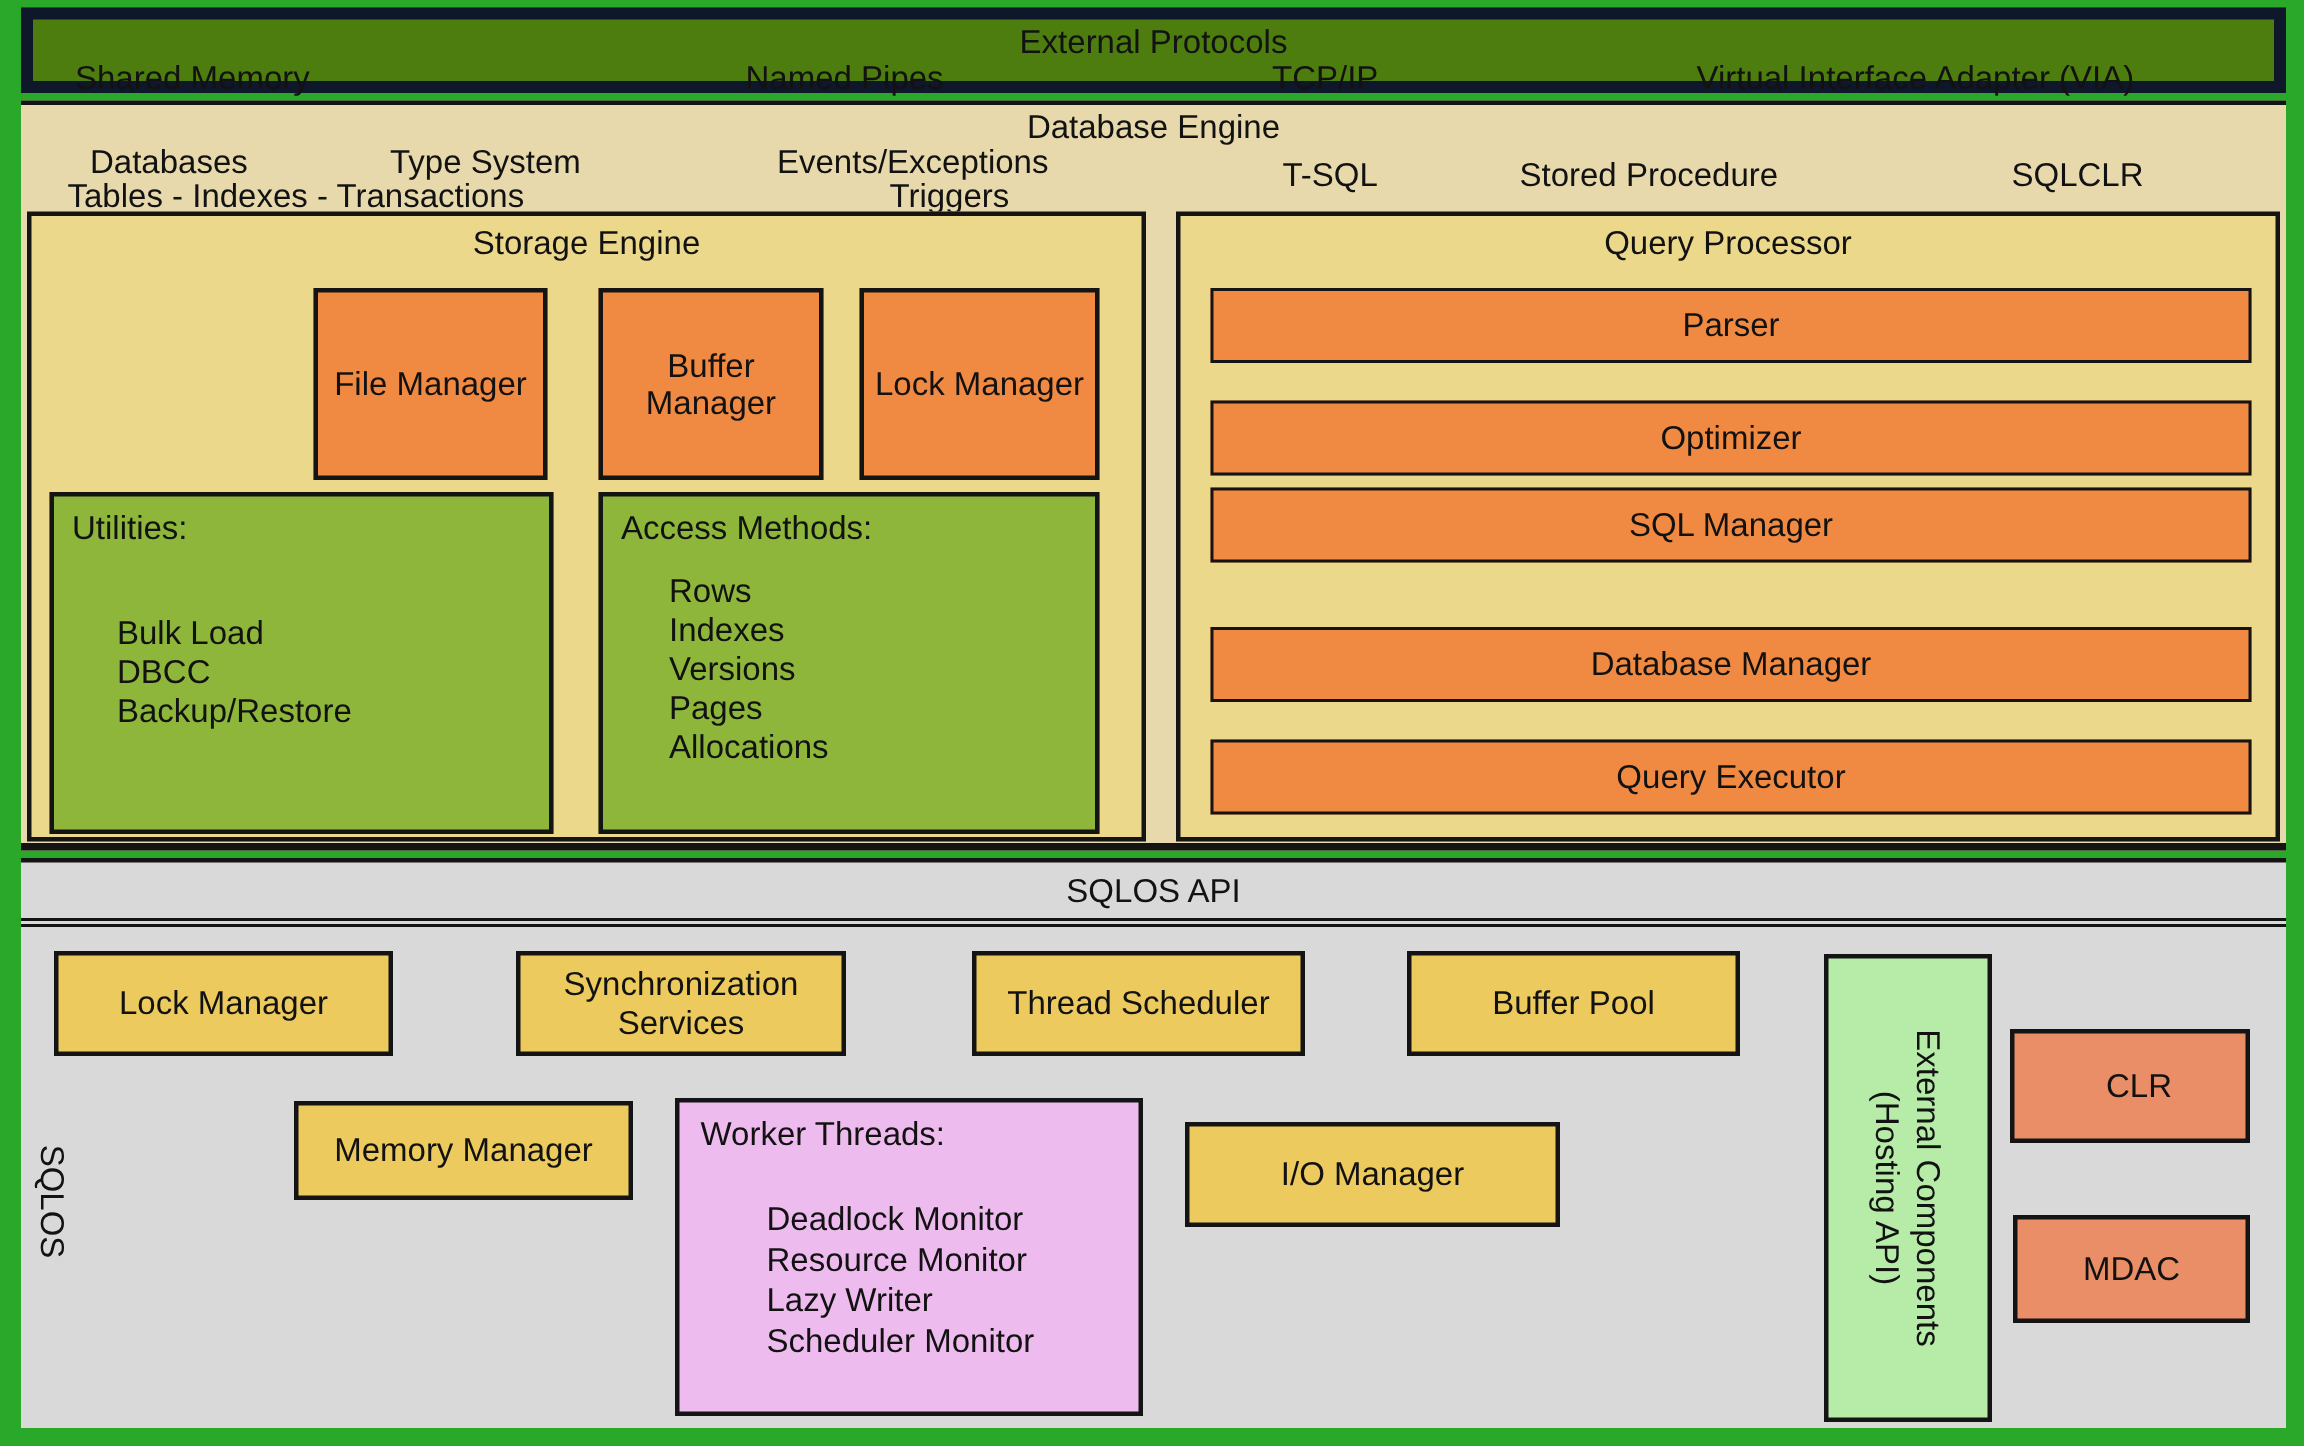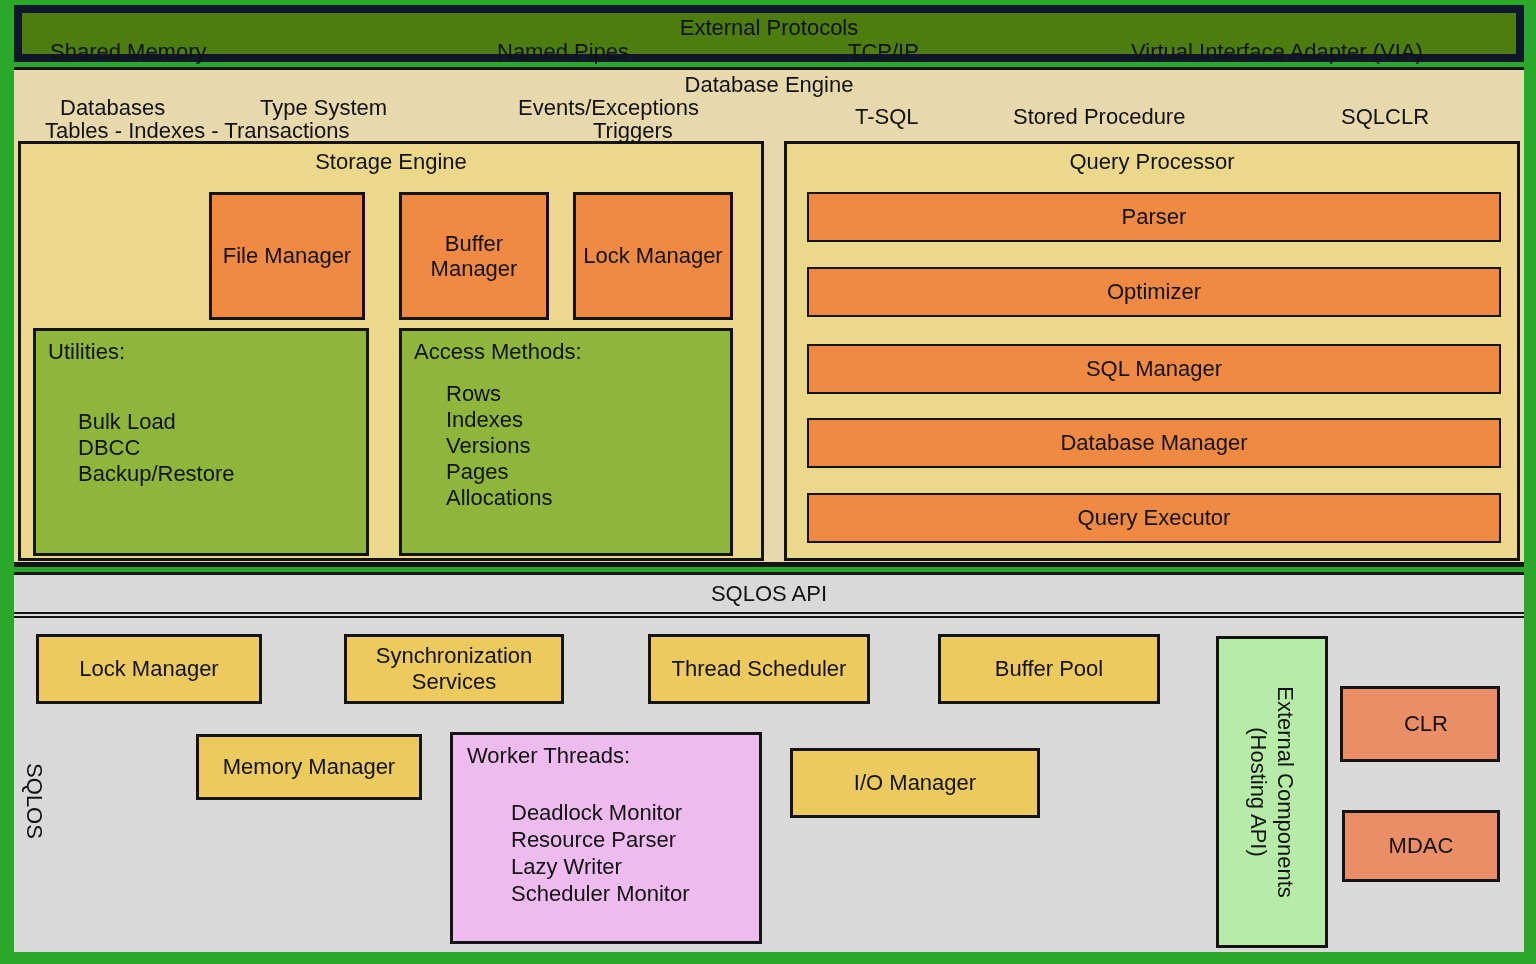--- a/index.html
+++ b/index.html
@@ -136,21 +136,21 @@
         <div>Pages</div>
         <div>Allocations</div>
       </div>
     </div>
   </div>
 
   <div class="abs engine-box qp-box">
     <div class="abs box-title">Query Processor</div>
     <div class="abs qp-bar" style="top:48px;">Parser</div>
     <div class="abs qp-bar" style="top:123px;">Optimizer</div>
-    <div class="abs qp-bar" style="top:200px;text-align:right;">SQL Manager</div>
+    <div class="abs qp-bar" style="top:181px;text-align:right;">SQL Manager</div>
     <div class="abs qp-bar" style="top:274px;">Database Manager</div>
     <div class="abs qp-bar" style="top:349px;">Query Executor</div>
   </div>
 </div>
 
 <div class="abs band-sqlosapi">
   <div>SQLOS API</div>
 </div>
 
 <div class="abs area-sqlos">
@@ -161,21 +161,21 @@
   <div class="abs ybox" style="left:634px; top:16px; width:222px; height:70px;">Thread Scheduler</div>
   <div class="abs ybox" style="left:924px; top:16px; width:222px; height:70px;">Buffer Pool</div>
 
   <div class="abs ybox" style="left:182px; top:116px; width:226px; height:66px;">Memory Manager</div>
   <div class="abs ybox" style="left:776px; top:130px; width:250px; height:70px;">I/O Manager</div>
 
   <div class="abs pinkbox">
     <div>Worker Threads:</div>
     <div class="list">
       <div>Deadlock Monitor</div>
-      <div>Resource Parser</div>
+      <div>Resource Monitor</div>
       <div>Lazy Writer</div>
       <div>Scheduler Monitor</div>
     </div>
   </div>
 
   <div class="abs extbox">
     <div class="vtext">
       <div>External Components</div>
       <div>(Hosting API)</div>
     </div>

